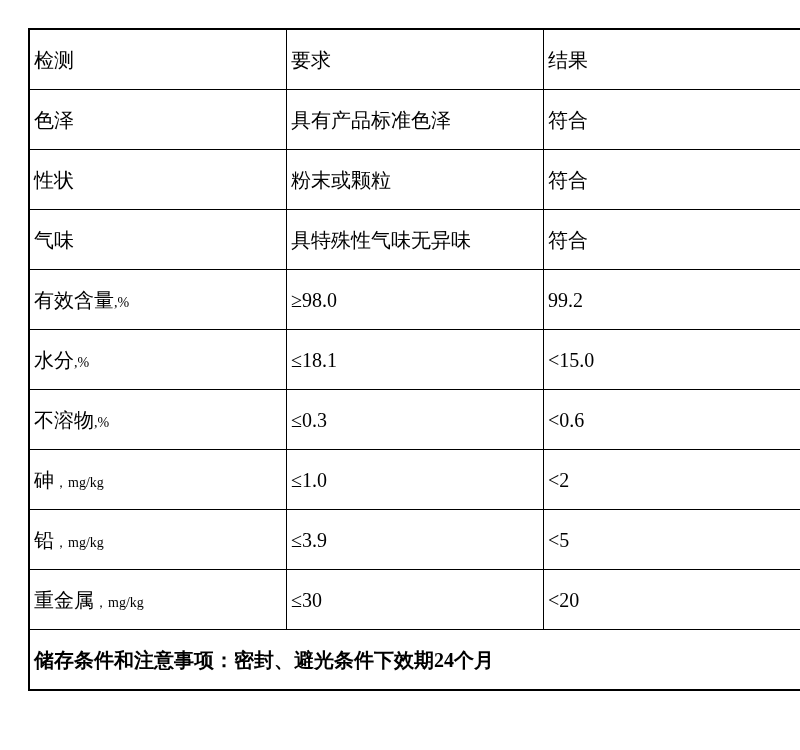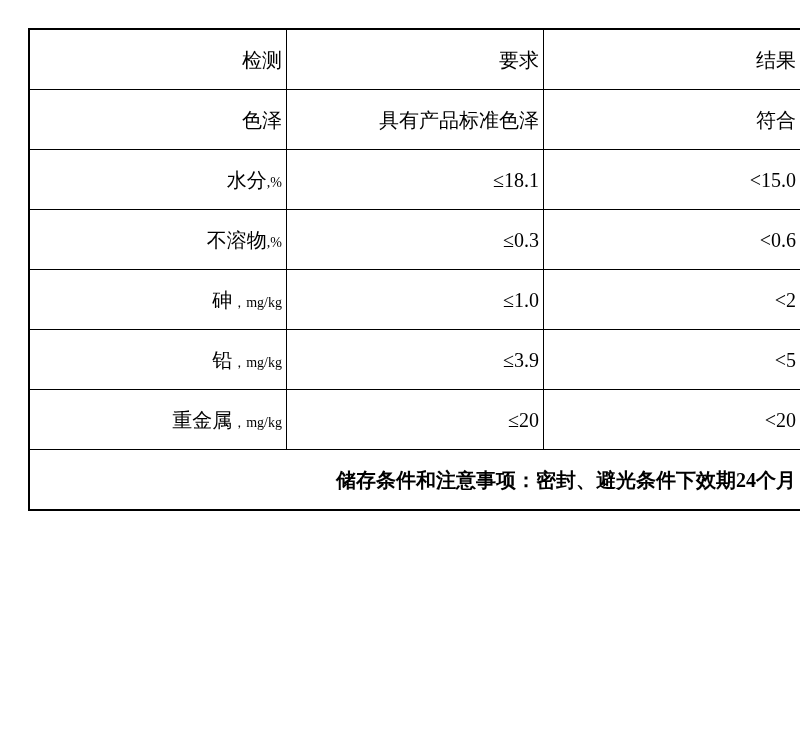--- a/index.html
+++ b/index.html
@@ -22,21 +22,21 @@
     padding: 28px 28px 0 28px;
   }
   table.spec {
     width: 744px;
     border-collapse: collapse;
     table-layout: fixed;
     border: 2px solid #000;
   }
   table.spec td {
     border: 1px solid #000;
-    text-align: right;
+    text-align: left;
     vertical-align: middle;
     font-size: 20px;
     line-height: 1.2;
     height: 55px;
     padding: 2px 4px;
     font-family: "Liberation Serif", "DejaVu Serif", serif;
   }
   table.spec td.c0 { width: 248px; }
   table.spec td.c1 { width: 248px; }
   table.spec td.c2 { width: 248px; }
@@ -69,22 +69,37 @@
         <td class="c1">要求</td>
         <td class="c2">结果</td>
       </tr>
 
       <tr>
         <td class="c0"><span class="cell-inner">色泽</span><span class="unit"></span></td>
         <td class="c1">具有产品标准色泽</td>
         <td class="c2">符合</td>
       </tr>
 
+      <tr>
+        <td class="c0"><span class="cell-inner">性状</span><span class="unit"></span></td>
+        <td class="c1">粉末或颗粒</td>
+        <td class="c2">符合</td>
+      </tr>
 
+      <tr>
+        <td class="c0"><span class="cell-inner">气味</span><span class="unit"></span></td>
+        <td class="c1">具特殊性气味无异味</td>
+        <td class="c2">符合</td>
+      </tr>
 
+      <tr>
+        <td class="c0"><span class="cell-inner">有效含量</span><span class="unit">,%</span></td>
+        <td class="c1">≥98.0</td>
+        <td class="c2">99.2</td>
+      </tr>
 
       <tr>
         <td class="c0"><span class="cell-inner">水分</span><span class="unit">,%</span></td>
         <td class="c1">≤18.1</td>
         <td class="c2">&lt;15.0</td>
       </tr>
 
       <tr>
         <td class="c0"><span class="cell-inner">不溶物</span><span class="unit">,%</span></td>
         <td class="c1">≤0.3</td>
@@ -98,21 +113,21 @@
       </tr>
 
       <tr>
         <td class="c0"><span class="cell-inner">铅</span><span class="unit">，mg/kg</span></td>
         <td class="c1">≤3.9</td>
         <td class="c2">&lt;5</td>
       </tr>
 
       <tr>
         <td class="c0"><span class="cell-inner">重金属</span><span class="unit">，mg/kg</span></td>
-        <td class="c1">≤20</td>
+        <td class="c1">≤30</td>
         <td class="c2">&lt;20</td>
       </tr>
 
 
 
       <tr class="note-row">
         <td colspan="3">储存条件和注意事项：密封、避光条件下效期24个月</td>
       </tr>
 
     </tbody>

